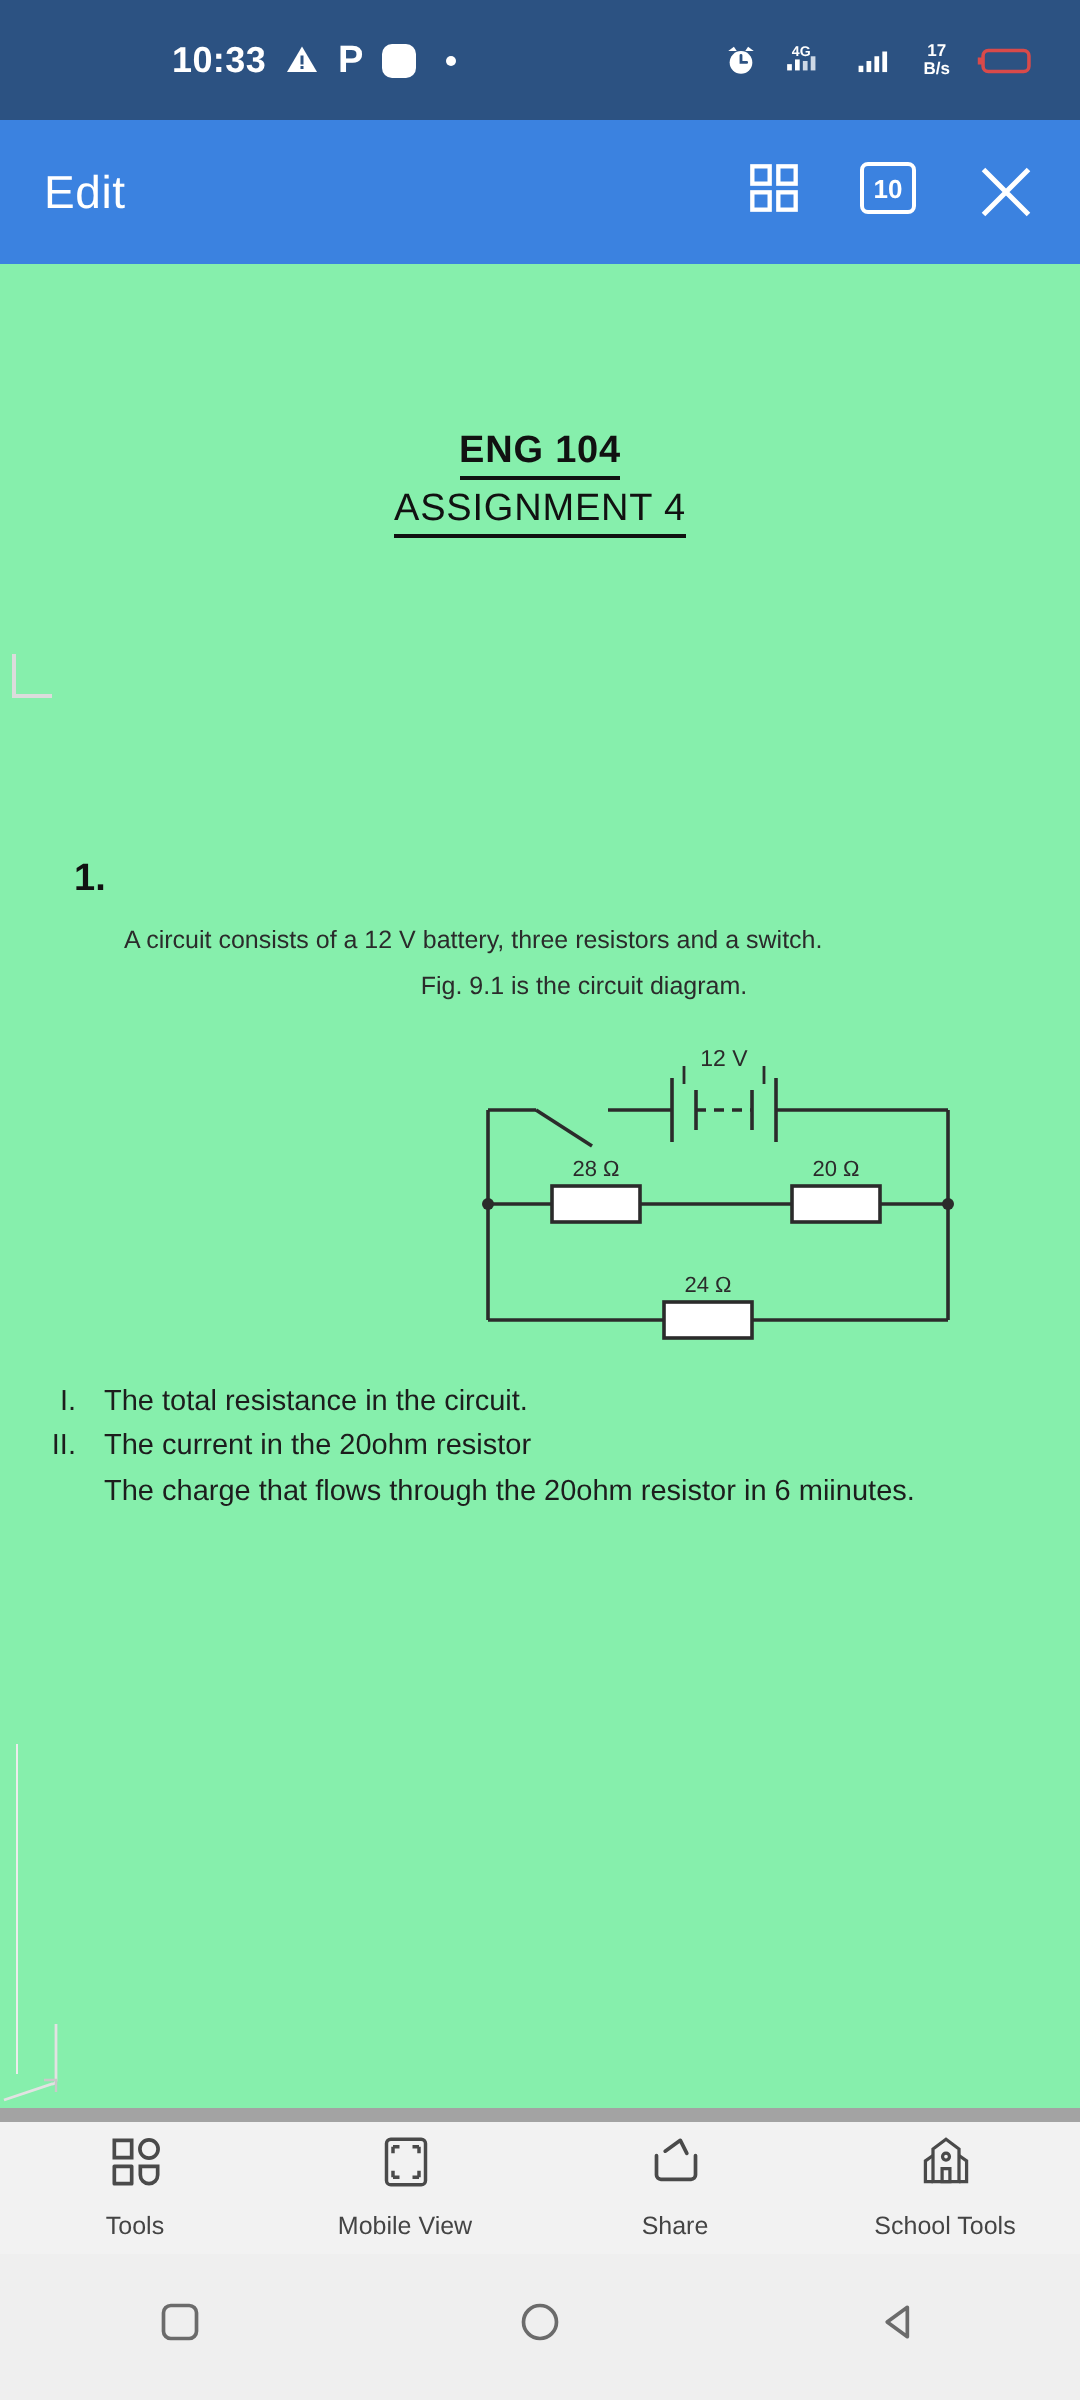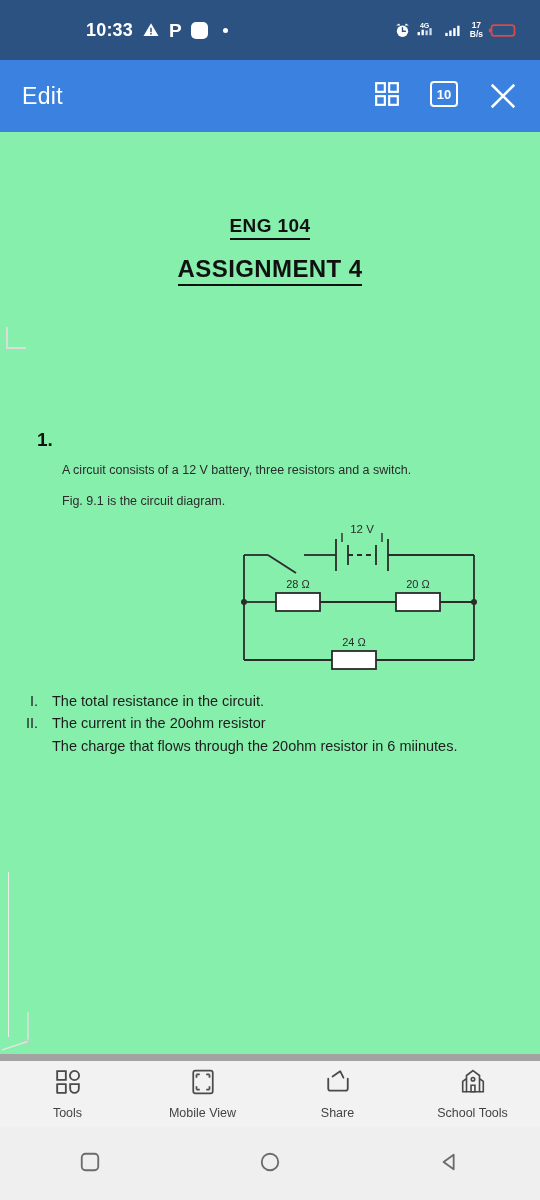--- a/index.html
+++ b/index.html
@@ -17,21 +17,21 @@
     height: 60px;
     background: #2c5282;
     display: flex;
     align-items: center;
     justify-content: space-between;
     padding: 0 14px;
     color: #ffffff;
   }
   .status-left { display: flex; align-items: center; gap: 9px; padding-left: 72px; }
   .status-time { font-size: 18px; font-weight: bold; letter-spacing: .2px; }
-  .status-right { display: flex; align-items: center; gap: 5px; padding-right: 8px; }
+  .status-right { display: flex; align-items: center; gap: 13px; padding-right: 8px; }
   .si { display: inline-flex; align-items: center; }
   .dot-small { width: 5px; height: 5px; background: #fff; border-radius: 50%; display: inline-block; margin-left: 6px; }
   .rounded-sq { width: 17px; height: 17px; background: #fff; border-radius: 5px; display: inline-block; }
   .glyph-p { font-size: 19px; font-weight: bold; line-height: 1; }
   .bs-label { font-size: 8.5px; line-height: 9px; text-align: center; font-weight: bold; }
 
   
   .app-bar {
     height: 72px;
     background: #3b82e0;
@@ -76,35 +76,35 @@
 
   .doc-title-wrap { text-align: center; padding-top: 83px; }
   .doc-title {
     font-size: 19px; font-weight: bold; color: #111;
     display: inline-block;
     border-bottom: 2.5px solid #111;
     padding-bottom: 1px;
     letter-spacing: .4px;
   }
   .doc-subtitle {
-    font-size: 24px; font-weight: bold; color: #111;
+    font-size: 19px; font-weight: normal; color: #111;
     display: inline-block;
     border-bottom: 2.5px solid #111;
     padding-bottom: 1px;
-    margin-top: 15px;
+    margin-top: 4px;
     letter-spacing: .4px;
   }
 
   .q-number {
     position: absolute; left: 37px; top: 297px;
     font-size: 19px; font-weight: bold; color: #111;
   }
   .q-body { position: absolute; left: 62px; top: 330px; width: 460px; }
   .q-line { font-size: 12.5px; color: #2b2b2b; line-height: 1.35; }
-  .q-line + .q-line { margin-top: 14px; }
+  .q-line + .q-line { margin-top: 6px; text-align: center; }
 
   .circuit-wrap { position: absolute; left: 228px; top: 388px; }
 
   .answer-block { position: absolute; left: 14px; top: 558px; width: 520px; }
   .ans-head { font-size: 14.5px; color: #1d1d1d; line-height: 1.5; }
   .ans-row { display: flex; font-size: 14.5px; color: #1d1d1d; line-height: 1.55; }
   .ans-numeral { width: 38px; text-align: right; padding-right: 14px; flex: none; }
   .ans-text { flex: 1; }
 
   

